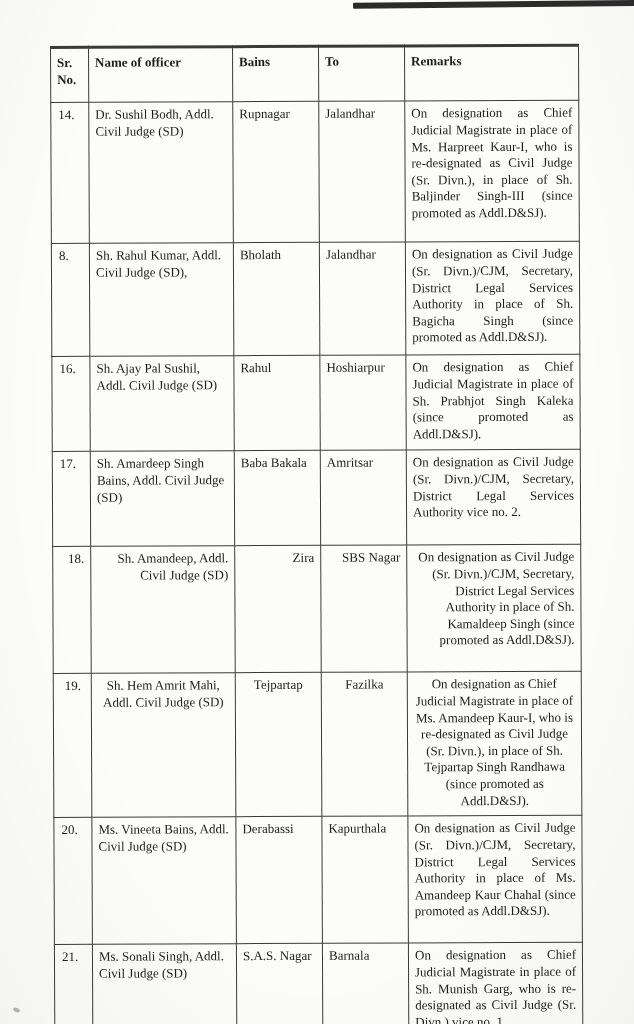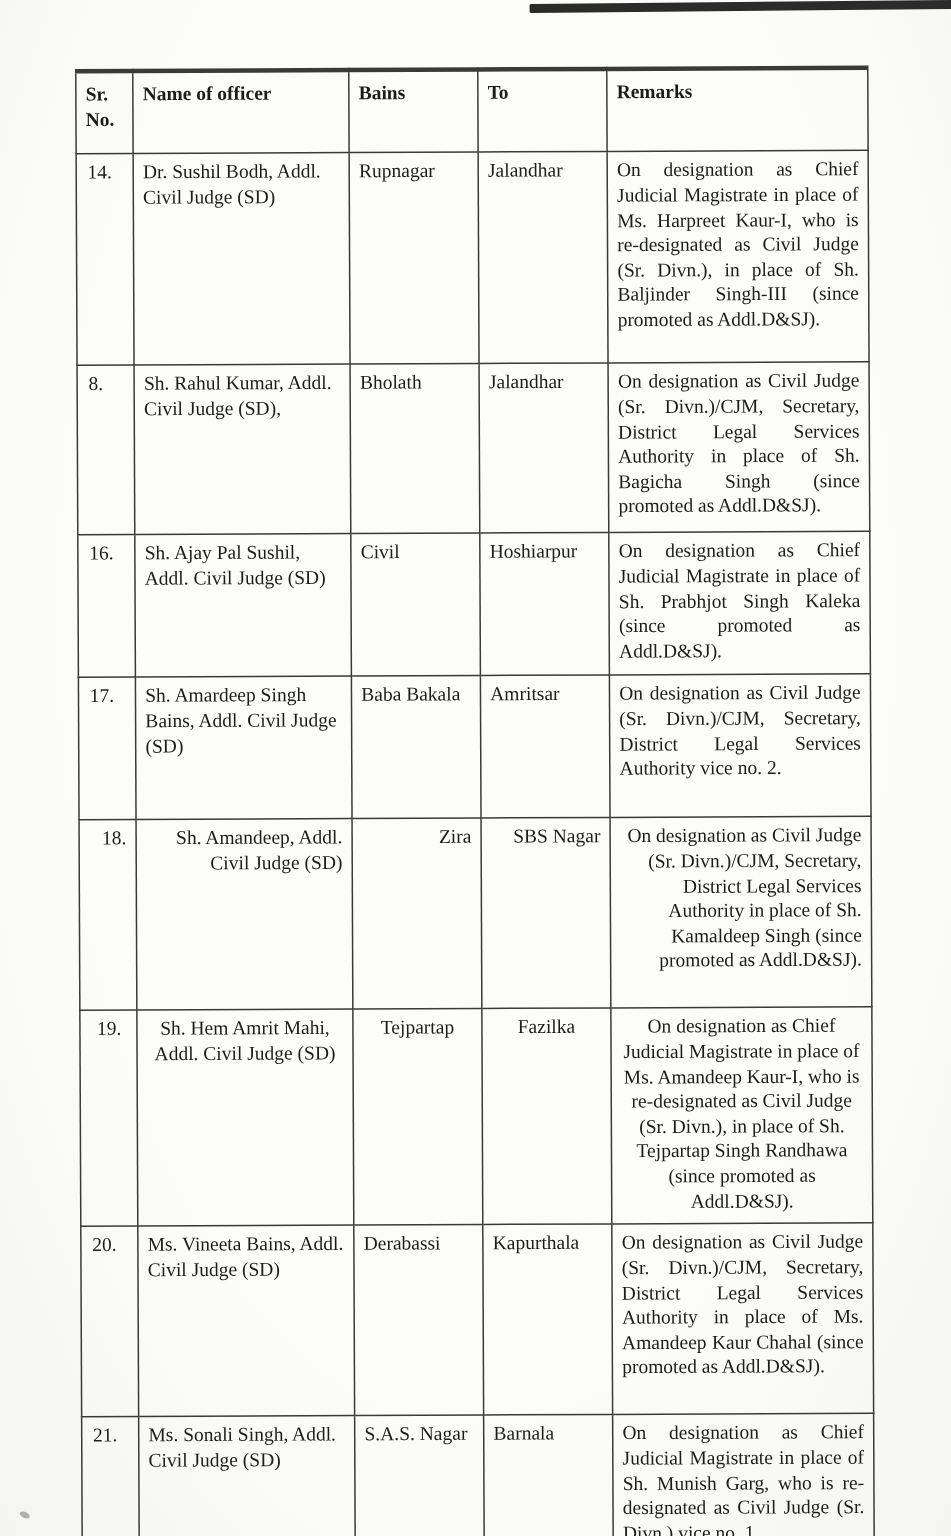--- a/index.html
+++ b/index.html
@@ -136,21 +136,21 @@
         <tr class="r-1">
           <td class="cell-sr">8.</td>
           <td>Sh. Rahul Kumar, Addl. Civil Judge (SD),</td>
           <td>Bholath</td>
           <td>Jalandhar</td>
           <td class="cell-remarks">On designation as Civil Judge (Sr. Divn.)/CJM, Secretary, District Legal Services Authority in place of Sh. Bagicha Singh (since promoted as Addl.D&amp;SJ).</td>
         </tr>
         <tr class="r-2">
           <td class="cell-sr">16.</td>
           <td>Sh. Ajay Pal Sushil, Addl. Civil Judge (SD)</td>
-          <td>Civil</td>
+          <td>Rahul</td>
           <td>Hoshiarpur</td>
           <td class="cell-remarks">On designation as Chief Judicial Magistrate in place of Sh. Prabhjot Singh Kaleka (since promoted as Addl.D&amp;SJ).</td>
         </tr>
         <tr class="r-3">
           <td class="cell-sr">17.</td>
           <td>Sh. Amardeep Singh Bains, Addl. Civil Judge (SD)</td>
           <td>Baba Bakala</td>
           <td>Amritsar</td>
           <td class="cell-remarks">On designation as Civil Judge (Sr. Divn.)/CJM, Secretary, District Legal Services Authority vice no. 2.</td>
         </tr>

